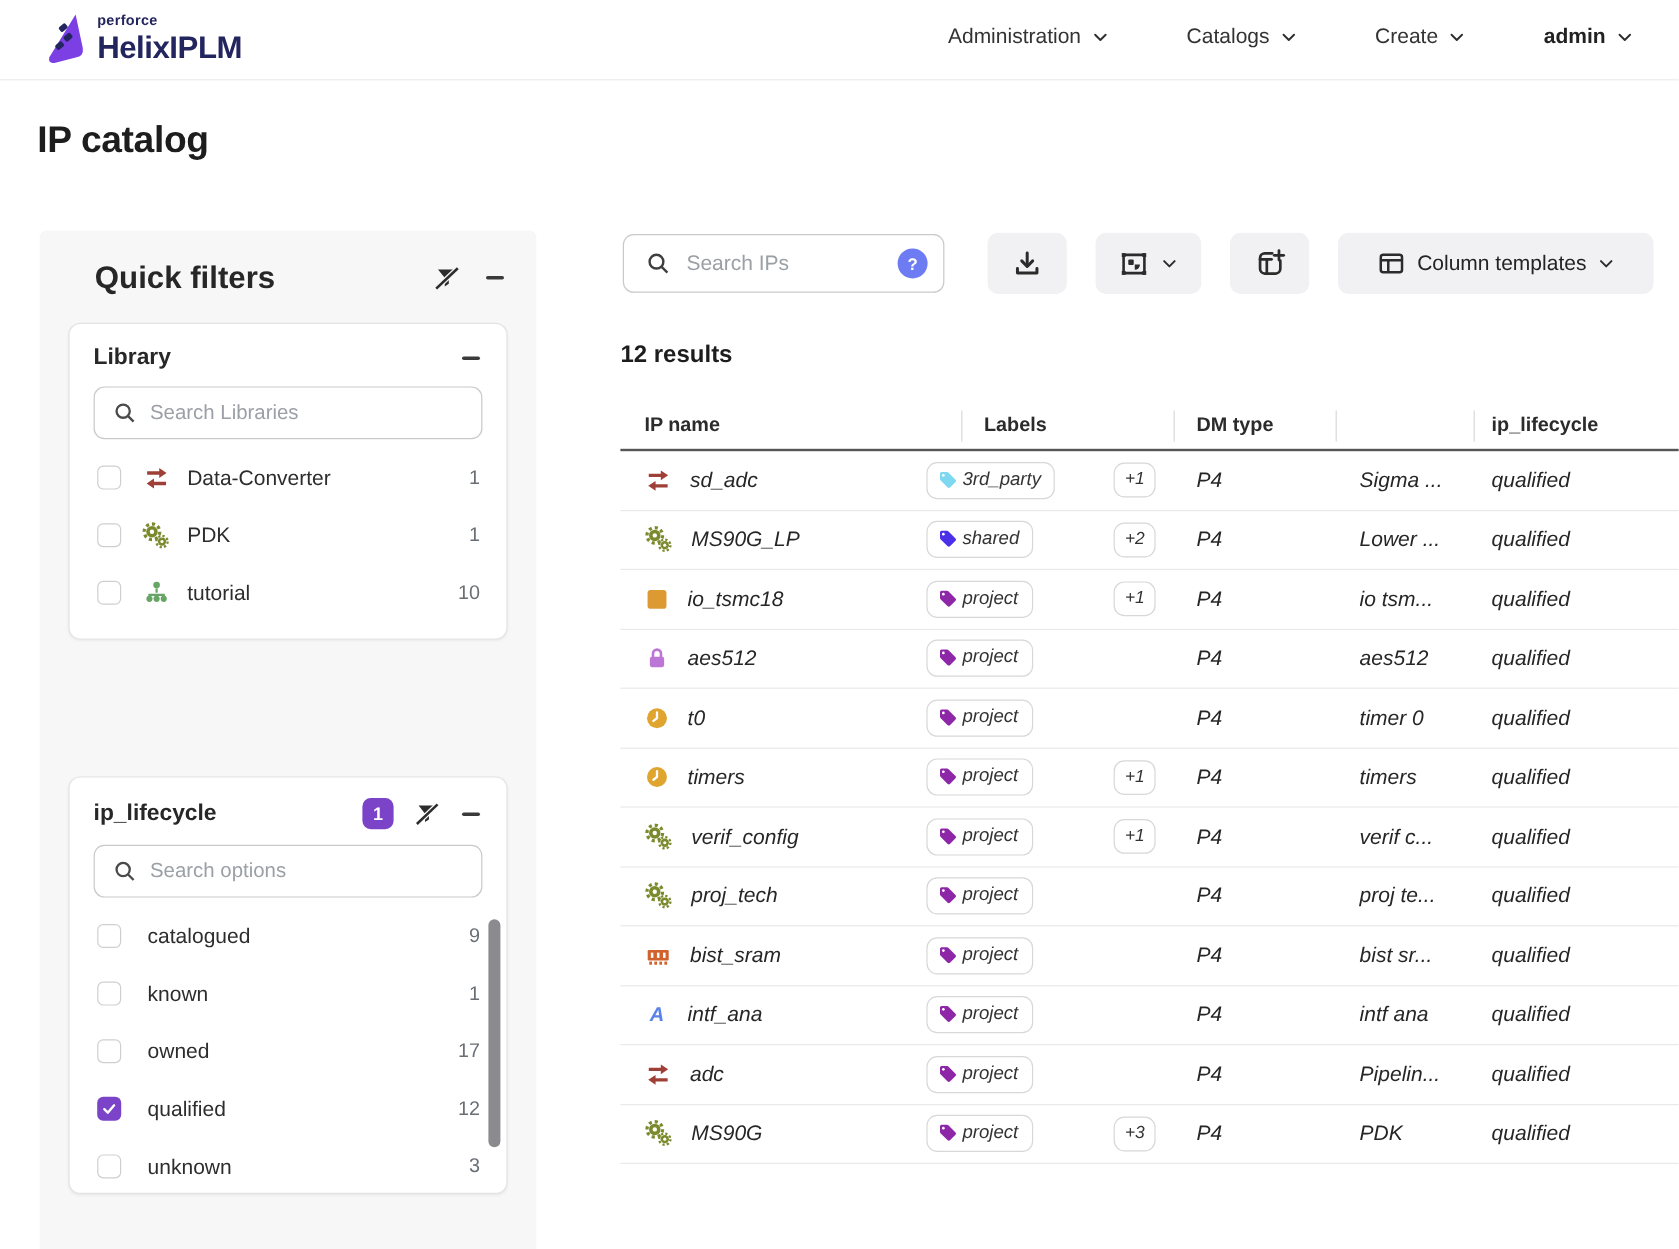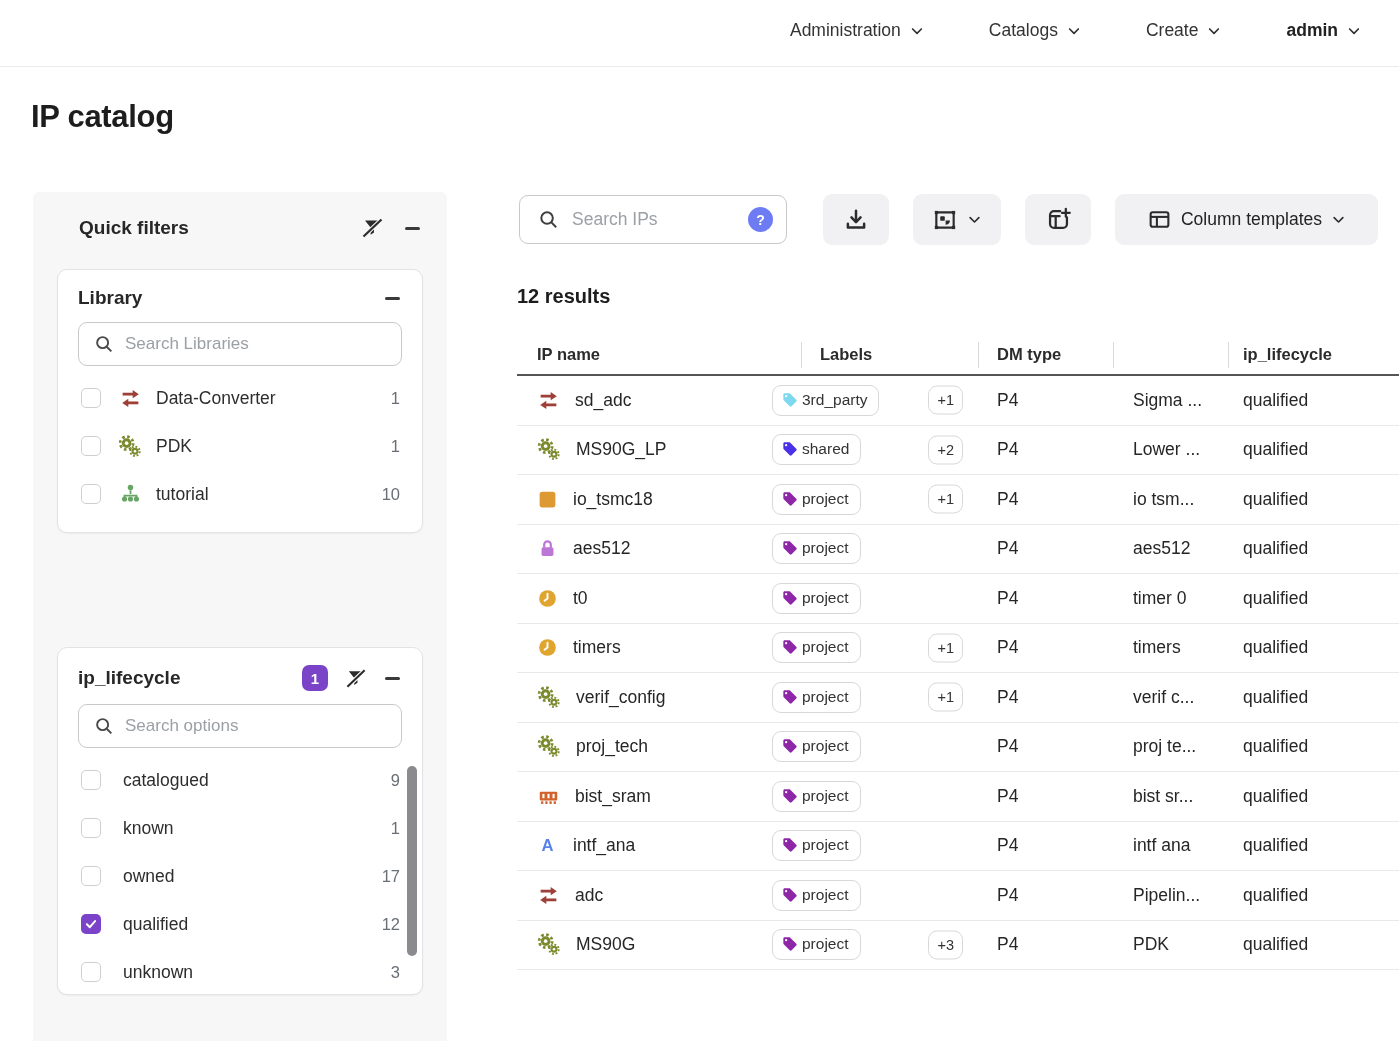--- a/index.html
+++ b/index.html
@@ -20,21 +20,21 @@
   .nav-items { position:absolute; right:38px; top:0; height:61px; display:flex; align-items:center; gap:65px; }
   .nav-item { display:flex; align-items:center; gap:9px; font-size:17.5px; color:#333; cursor:pointer; }
   .nav-item.bold { font-weight:700; color:#222; }
 
   
   .page-title { position:absolute; left:31px; top:99px; font-size:31px; font-weight:800; color:#1d1d1d; letter-spacing:-.3px; }
 
   
   .sidebar { position:absolute; left:33px; top:192px; width:414px; bottom:0; background:#f7f7f8; border-radius:6px 6px 0 0; }
   .qf-header { position:absolute; top:24px; left:46px; right:27px; display:flex; align-items:center; }
-  .qf-title { font-size:19px; font-weight:800; color:#272727; }
+  .qf-title { font-size:26px; font-weight:800; color:#272727; }
   .qf-icons { margin-left:auto; display:flex; align-items:center; gap:20px; }
   .icon-btn { cursor:pointer; display:flex; align-items:center; justify-content:center; }
   .minus-bar { width:15px; height:3px; background:#3a3a3a; border-radius:2px; }
 
   .card { position:absolute; left:24px; width:366px; background:#fff; border:1px solid #e3e3e6; border-radius:10px; box-shadow:0 1px 2px rgba(0,0,0,.05); }
   .card-lib { top:77px; height:264px; }
   .card-label { top:379px; height:52px; display:flex; align-items:center; padding:0 13px 0 20px; }
   .card-lc { top:455px; height:348px; overflow:hidden; }
 
   .card-header { display:flex; align-items:center; padding:17px 22px 0 20px; }
@@ -75,34 +75,50 @@
   .iptable { position:absolute; left:517px; top:334px; right:0; }
   .tgrid { display:grid; grid-template-columns:236px 225px 135px 115px 1fr; align-items:center; }
   .thead { height:42px; border-bottom:2px solid #555; }
   .th { position:relative; font-size:16.5px; font-weight:700; color:#2b2b2b; height:100%; display:flex; align-items:center; }
   .th:nth-child(1) { padding-left:20px; }
   .th:nth-child(2) { padding-left:19px;margin-left:48px; }
   .th:nth-child(3) { padding-left:19px; }
   .th:nth-child(4) { padding-left:20px; }
   .th:nth-child(5) { padding-left:15px; }
   .th + .th::before { content:""; position:absolute; left:0; top:8px; height:26px; width:1px; background:#d9d9dc; }
-  .trow { height:49.5px; border-bottom:1px solid #e9e9eb; cursor:pointer; }
+  .trow { height:49.5px; border-bottom:1px solid #e9e9eb; cursor:pointer;font-style:italic; }
   .td { display:flex; align-items:center; font-size:17.5px; color:#262626; min-width:0; }
   .td-name { padding-left:20px; gap:15px; font-weight:400; }
   .td-labels { padding-left:19px; position:relative; }
   .td-dm { padding-left:19px; }
   .td-desc { padding-left:20px; white-space:nowrap; }
   .td-lc { padding-left:15px; }
   .chip { display:inline-flex; align-items:center; gap:4px; border:1px solid #d8d8db; border-radius:9px; background:#fff; padding:5px 11px 6px 9px; font-size:15.5px; color:#333; }
   .chip-extra { position:absolute; right:15px; top:50%; transform:translateY(-50%); border:1px solid #d8d8db; border-radius:9px; background:#fff; padding:5px 8px 6px; font-size:14.5px; color:#333; }
 </style>
 </head>
 <body>
 
 <header class="topnav">
+  <div class="brand">
+    <span>
+      <svg width="40" height="46" viewBox="0 0 40 46">
+        <path d="M8 39 L30 3 L36 31 Q37 38 30 39 L14 43 Q7 45 8 39 Z" fill="#7b3fe4"></path>
+        <g fill="#23255f">
+          <rect x="16" y="12" width="7" height="5" rx="1.4" transform="rotate(-40 19 14)"></rect>
+          <rect x="20" y="20" width="7" height="5" rx="1.4" transform="rotate(-40 23 22)"></rect>
+          <rect x="13" y="27" width="7" height="5" rx="1.4" transform="rotate(-40 16 29)"></rect>
+        </g>
+      </svg>
+    </span>
+    <span class="brand-text">
+      <span class="brand-small">perforce</span>
+      <span class="brand-name">HelixIPLM</span>
+    </span>
+  </div>
   <nav class="nav-items" id="nav-items">
       <div class="nav-item">
         <span>Administration</span>
         <span>
           <svg width="14" height="14" viewBox="0 0 24 24" fill="none" stroke="#2f2f2f" stroke-width="2.8" stroke-linecap="round" stroke-linejoin="round">
             <polyline points="4.5,8.5 12,16 19.5,8.5"></polyline>
           </svg>
         </span>
       </div>
       <div class="nav-item">

